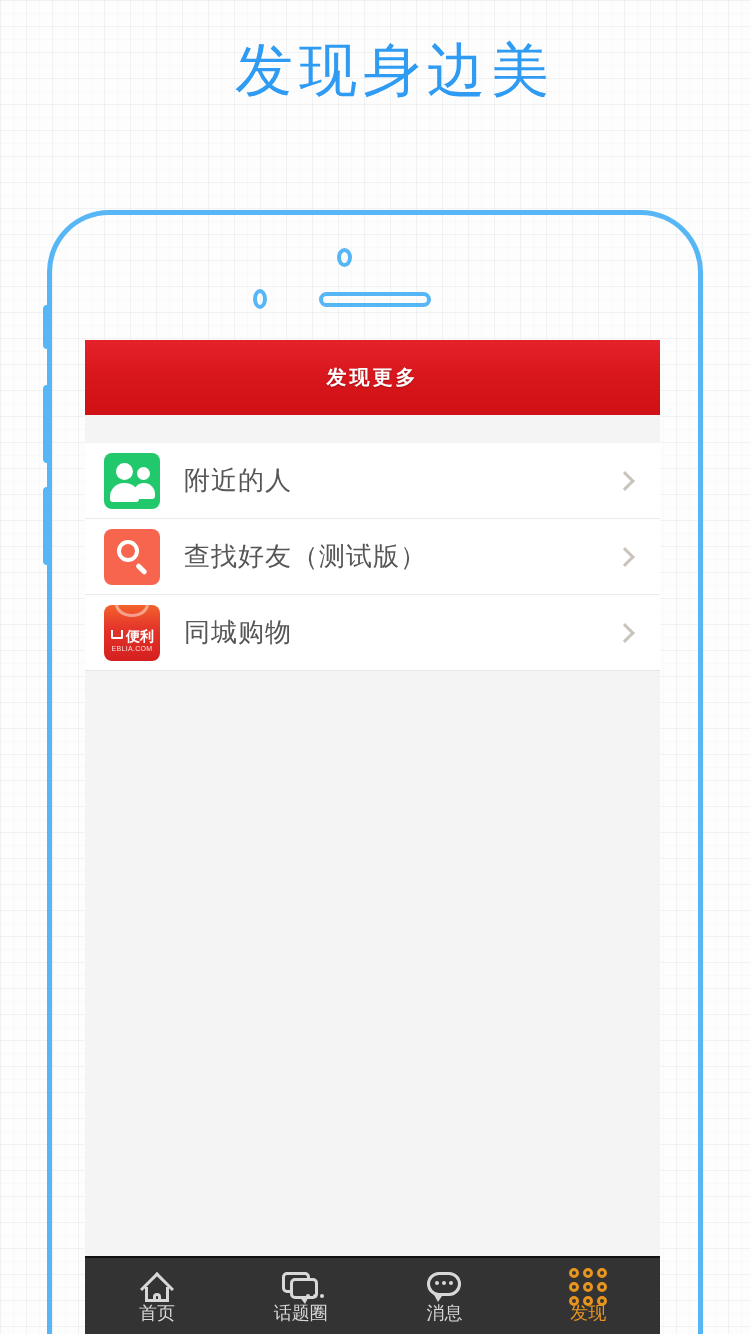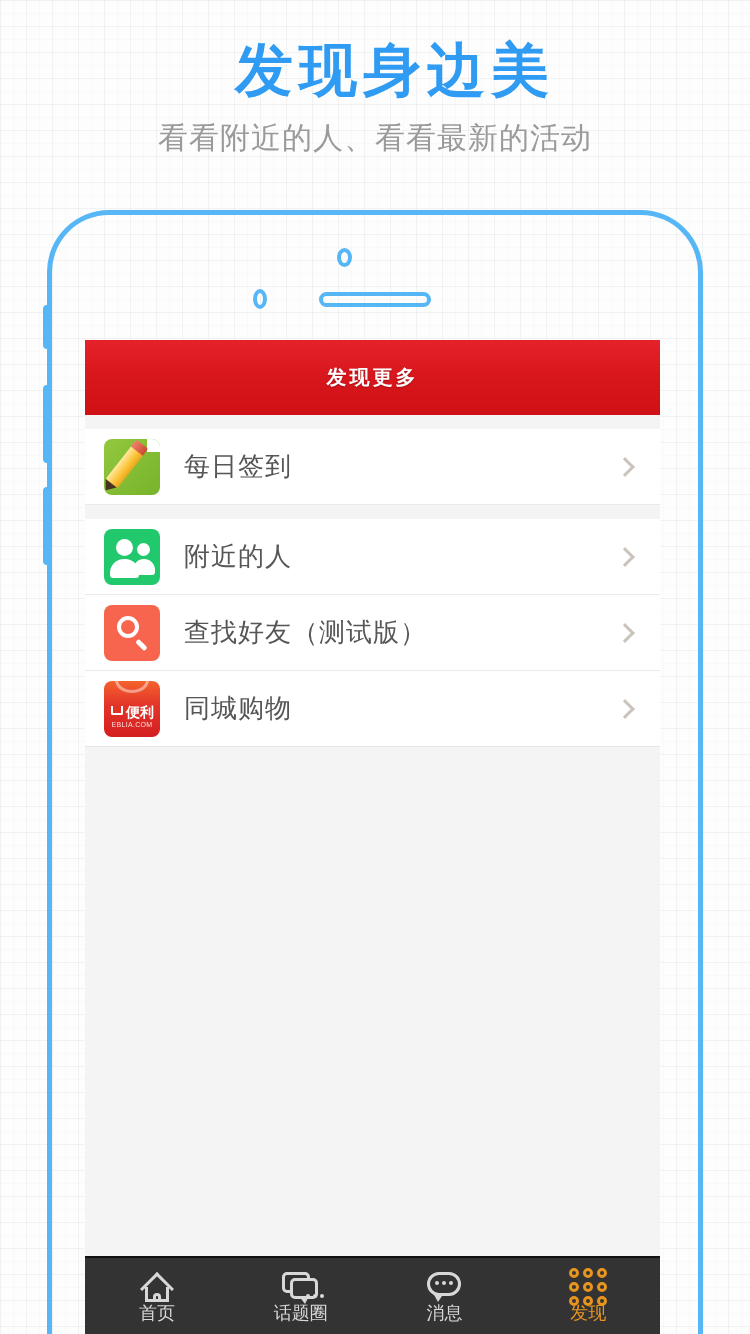--- a/index.html
+++ b/index.html
@@ -23,21 +23,21 @@
     background-size: 26px 26px, 26px 26px, 13px 13px, 13px 13px;
   }
 
   
   .headline-wrap{
     position:absolute; left:0; top:0; width:750px; height:200px;
     display:flex; flex-direction:column; align-items:center;
     justify-content:flex-start; padding-top:38px;
   }
   .headline{
-    font-size:58px; font-weight:bold; color:#2f9bf2;
+    font-size:58px; font-weight:normal; color:#2f9bf2;
     letter-spacing:6px; line-height:1.1;
     text-shadow:0 1px 1px rgba(255,255,255,.9);
     margin-left:40px;
   }
   .subhead{
     margin-top:16px;
     font-size:30px; color:#9a9a9a; letter-spacing:1px;
   }
 
   
@@ -347,21 +347,20 @@
     border-top:12px solid currentColor;
   }
 </style>
 </head>
 <body>
 
 <div id="page">
 
   <div class="headline-wrap">
     <div class="headline">发现身边美</div>
-    <div class="subhead">看看附近的人、看看最新的活动</div>
   </div>
 
   <div class="phone">
     <span class="side-btn b1"></span>
     <span class="side-btn b2"></span>
     <span class="side-btn b3"></span>
     <span class="camera"></span>
     <span class="sensor"></span>
     <span class="speaker"></span>
   </div>
@@ -369,28 +368,20 @@
   <div class="screen">
 
     <div class="red-bar">
       <span>发现更多</span>
     </div>
 
     <div class="gap"></div>
 
     <div class="list">
 
-      <div class="row">
-        <div class="row-icon ic-signin">
-          <span class="notch"></span>
-            <span class="pencil"></span>
-        </div>
-        <div class="row-label">每日签到</div>
-        <span class="chevron"></span>
-      </div>
 
       <div class="gap"></div>
 
       <div class="row">
         <div class="row-icon ic-people">
           <span class="p-sm-h"></span>
             <span class="p-sm-b"></span>
           <span class="p-big-h"></span>
             <span class="p-big-b"></span>
         </div>

